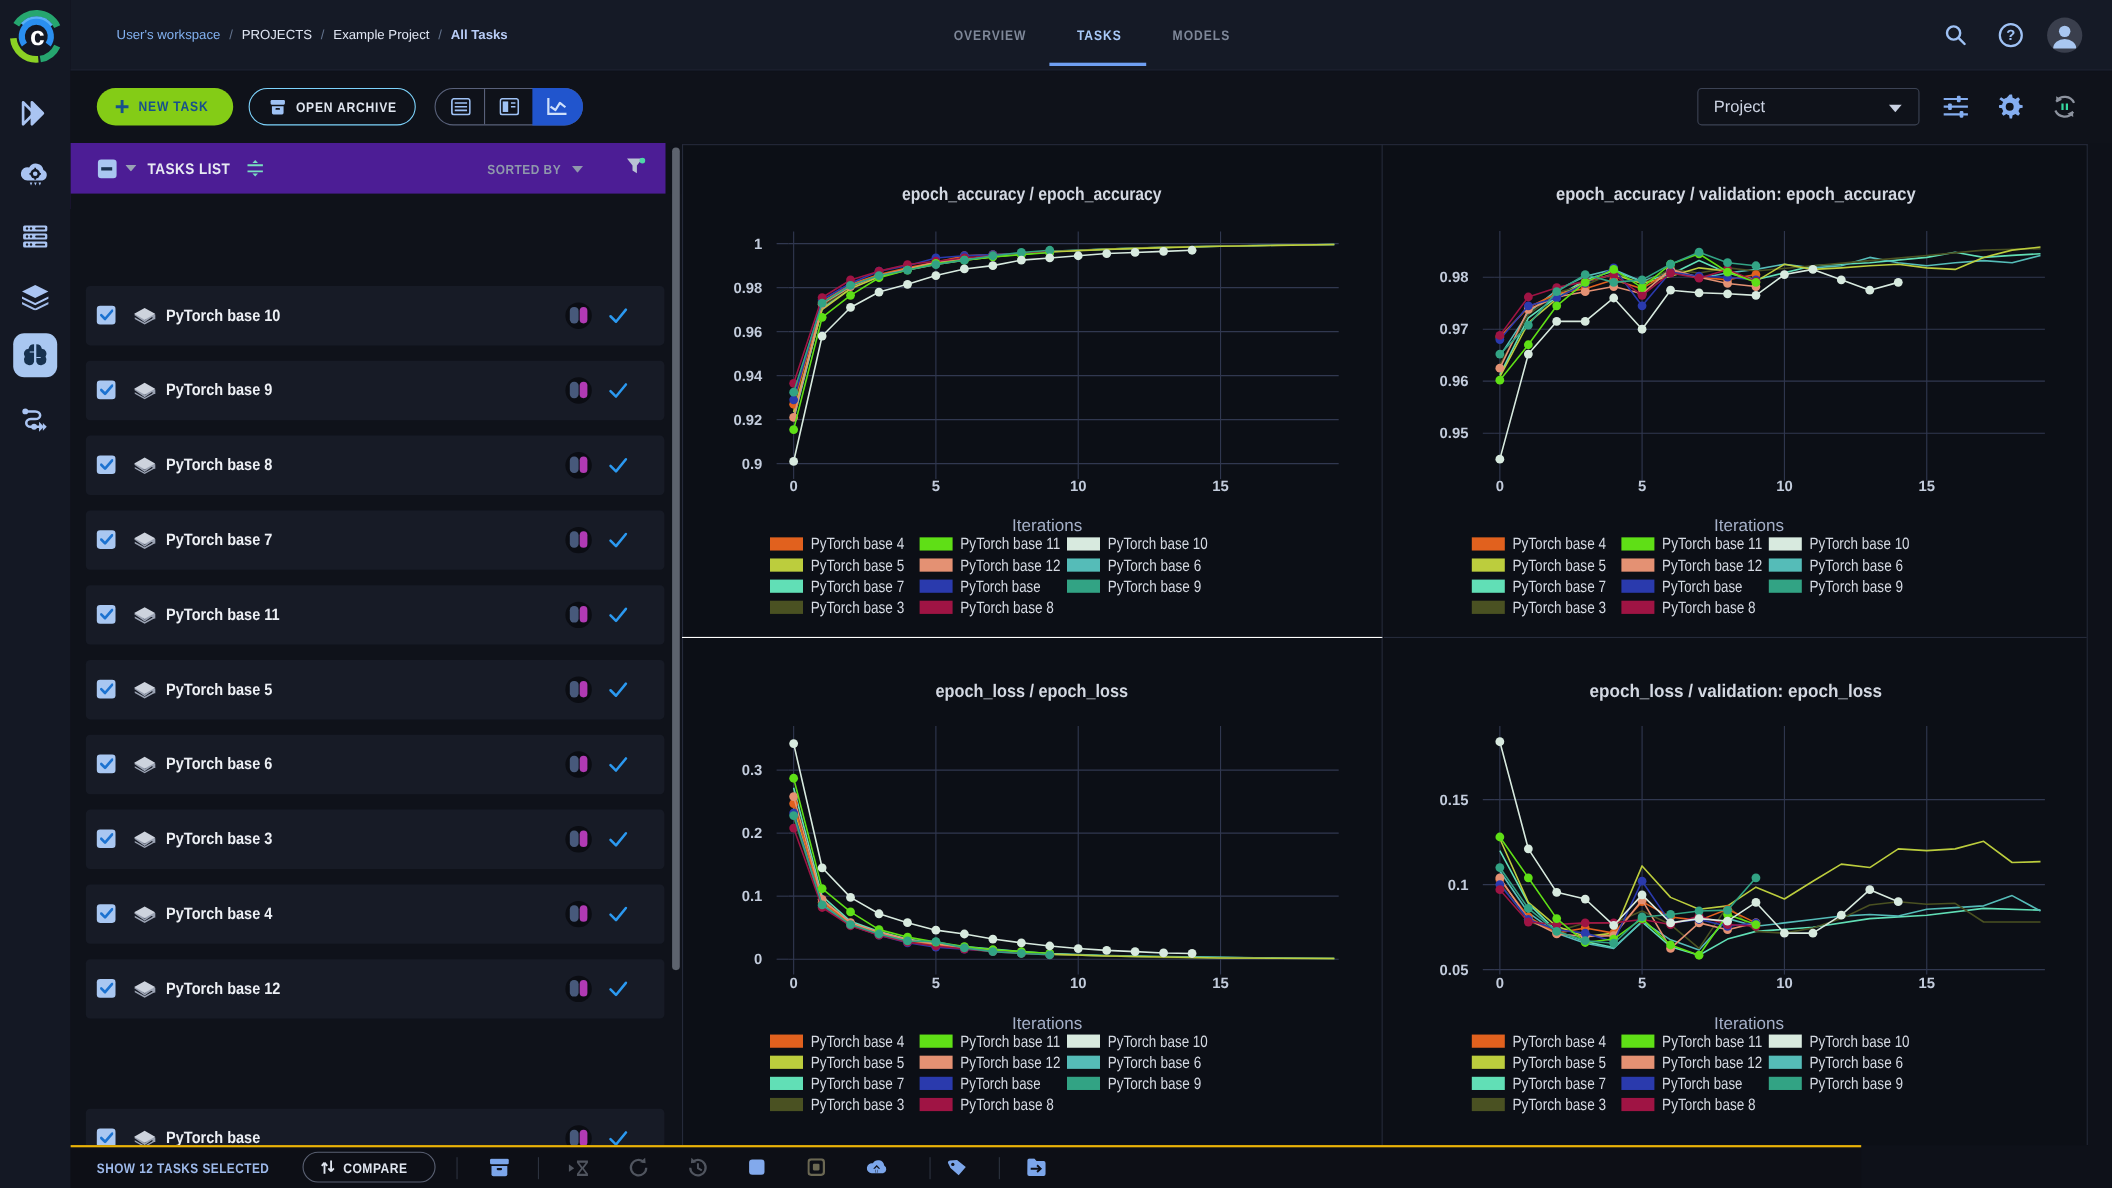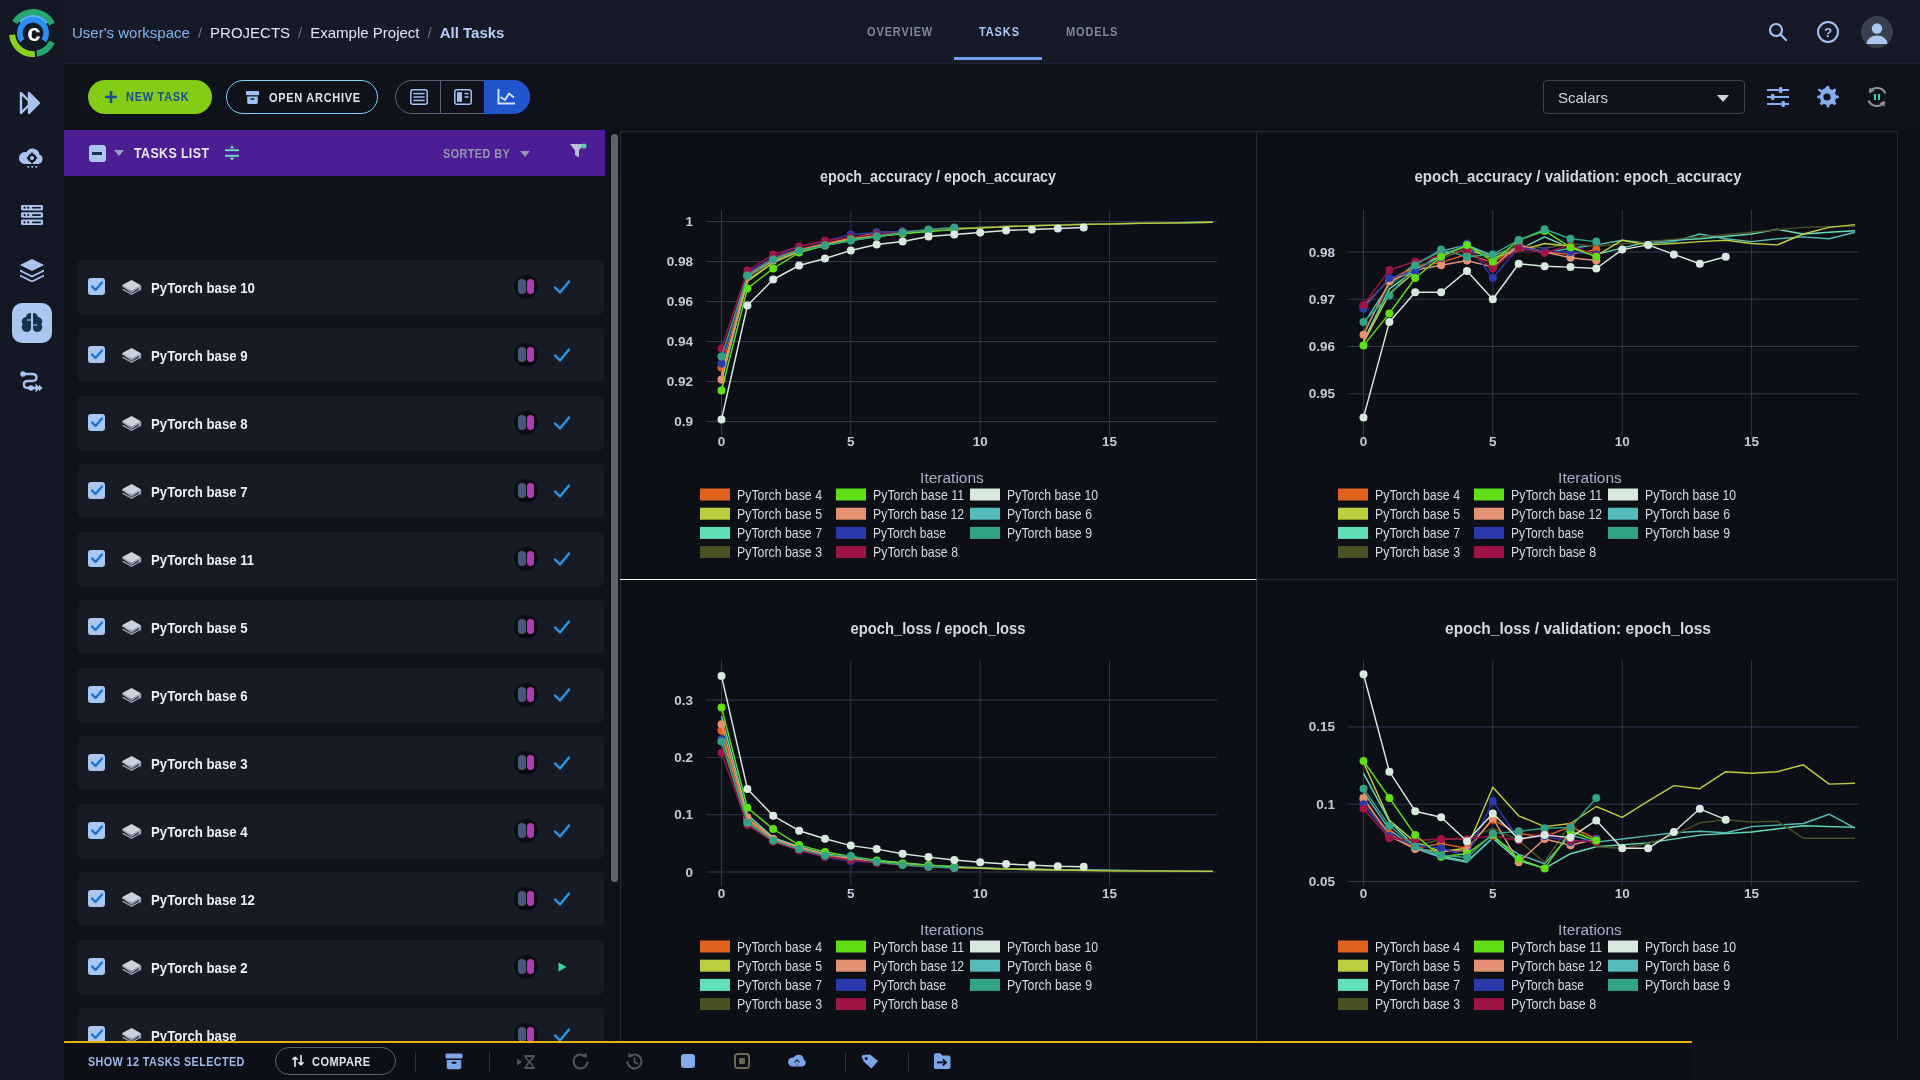--- a/index.html
+++ b/index.html
@@ -94,21 +94,21 @@
   <svg width="26" height="24" style="position:absolute;left:19px;top:369px" viewBox="0 0 26 24">
     <path d="M4 5 H13 C19 5 19 12 13 12 H9 C3.5 12 3.5 19 9 19 H17" fill="none" stroke="#aac4f2" stroke-width="2.3"></path>
     <circle cx="4" cy="5" r="2.7" fill="#aac4f2"></circle>
     <circle cx="12" cy="19" r="2.7" fill="#aac4f2"></circle>
     <path d="M16.5 14.5 L21 19 L16.5 23.5 Z" fill="#aac4f2"></path>
     <path d="M20 15.5 L23.5 19 L20 22.5 L20 19 Z" fill="#aac4f2"></path>
   </svg>
 </div>
 
 <div id="header">
-  <div style="position:absolute;left:8px;top:24px;font-size:15px;color:#82b1f0">User's workspace<span class="slash">/</span><span style="color:#dfe5f2">PROJECTS</span><span class="slash">/</span><span style="color:#dfe5f2">Example Project</span><span class="slash">/</span><span style="color:#b9cdf7;font-weight:bold">All Tasks</span></div>
+  <div style="position:absolute;left:42px;top:24px;font-size:12px;color:#82b1f0">User's workspace<span class="slash">/</span><span style="color:#dfe5f2">PROJECTS</span><span class="slash">/</span><span style="color:#dfe5f2">Example Project</span><span class="slash">/</span><span style="color:#b9cdf7;font-weight:bold">All Tasks</span></div>
   <div class="tab" style="left:803px">OVERVIEW</div>
   <div class="tab" style="left:915px;color:#a9c9f7">TASKS</div>
   <div class="tab" style="left:1002px">MODELS</div>
   <div style="position:absolute;left:890px;top:57px;width:88px;height:3px;background:#6f9ff2"></div>
   <svg width="22" height="22" style="position:absolute;left:1703px;top:21px" viewBox="0 0 22 22">
     <circle cx="9" cy="9" r="6" fill="none" stroke="#9fc2f5" stroke-width="2.2"></circle>
     <line x1="13.5" y1="13.5" x2="19" y2="19" stroke="#9fc2f5" stroke-width="2.2" stroke-linecap="round"></line>
   </svg>
   <svg width="24" height="24" style="position:absolute;left:1752px;top:20px" viewBox="0 0 24 24">
     <circle cx="12" cy="12" r="10" fill="none" stroke="#9fc2f5" stroke-width="2"></circle>
@@ -154,21 +154,21 @@
       <line x1="10.5" y1="8" x2="14.6" y2="8" stroke="#9fc2f5" stroke-width="1.5"></line>
     </svg>
   </div>
   <div style="position:absolute;left:420px;top:15px;width:46px;height:34px;border-radius:0 17px 17px 0;background:#2155cd">
     <svg width="19" height="17" style="position:absolute;left:13px;top:8px" viewBox="0 0 19 17">
       <path d="M1.5 1 V15.5 H18" fill="none" stroke="#cfe0fb" stroke-width="2"></path>
       <path d="M3.5 9 L8 12 L12 5.5 L17 9.5" fill="none" stroke="#cfe0fb" stroke-width="2" stroke-linejoin="round"></path>
     </svg>
   </div>
   <div style="position:absolute;left:1479px;top:14.5px;width:202px;height:34px;border:1px solid #3c4354;border-radius:4px">
-    <span style="position:absolute;left:14px;top:8px;font-size:15px;color:#ccd3e2">Scalars</span>
+    <span style="position:absolute;left:14px;top:8px;font-size:15px;color:#ccd3e2">Project</span>
     <svg width="12" height="7" style="position:absolute;right:15px;top:14px" viewBox="0 0 12 7">
         <path d="M0 0 H12 L6 7 Z" fill="#c9d1e2"></path>
       </svg>
   </div>
   <svg width="24" height="22" style="position:absolute;left:1702px;top:21px" viewBox="0 0 24 22">
     <g stroke="#85aef0" stroke-width="2">
         <line x1="1" y1="4" x2="23" y2="4"></line>
         <line x1="1" y1="11" x2="23" y2="11"></line>
         <line x1="1" y1="18" x2="23" y2="18"></line>
       </g>
@@ -395,38 +395,20 @@
 <path d="M10.5 11.2 L1.5 6.9 L10.5 13.2 L19.5 6.9 Z M19.5 7 L19.5 10.5 L18.3 10.5 L18.3 8" fill="none" stroke="#9aa2b2" stroke-width="1.4"></path>
 <path d="M1.5 9.5 L10.5 14.5 L19.5 9.5 L19.5 11 L10.5 16 L1.5 11 Z" fill="#9aa2b2"></path>
 <path d="M10.5 1 L20 6.3 L10.5 11.6 L1 6.3 Z" fill="#cdd3dd"></path>
 </svg>
       <span class="cname">PyTorch base 12</span>
       <div class="capsule"></div>
       <div class="pill-l"></div>
       <div class="pill-r"></div>
       <svg class="stat" viewBox="0 0 22 22">
         <path d="M4 11.5 L9 16.5 L18 5.5" fill="none" stroke="#2b99f0" stroke-width="2.3" stroke-linecap="round" stroke-linejoin="round"></path>
-      </svg>
-    </div>
-<div class="card" style="top:763.5px">
-      <div class="ck"></div>
-      <svg style="position:absolute;left:13px;top:21px" width="12" height="11" viewBox="0 0 12 11">
-        <path d="M1 5.5 L4.5 9 L11 1.5" fill="none" stroke="#1b72d0" stroke-width="2.4" stroke-linecap="round" stroke-linejoin="round"></path>
-      </svg>
-      <svg width="21" height="18" style="position:absolute;left:43px;top:19px" viewBox="0 0 21 18">
-<path d="M10.5 11.2 L1.5 6.9 L10.5 13.2 L19.5 6.9 Z M19.5 7 L19.5 10.5 L18.3 10.5 L18.3 8" fill="none" stroke="#9aa2b2" stroke-width="1.4"></path>
-<path d="M1.5 9.5 L10.5 14.5 L19.5 9.5 L19.5 11 L10.5 16 L1.5 11 Z" fill="#9aa2b2"></path>
-<path d="M10.5 1 L20 6.3 L10.5 11.6 L1 6.3 Z" fill="#cdd3dd"></path>
-</svg>
-      <span class="cname">PyTorch base 2</span>
-      <div class="capsule"></div>
-      <div class="pill-l"></div>
-      <div class="pill-r"></div>
-      <svg class="stat" viewBox="0 0 22 22">
-        <path d="M7.5 6.5 L15.5 11 L7.5 15.5 Z" fill="#3ed9a0"></path>
       </svg>
     </div>
 <div class="card" style="top:831.5px">
       <div class="ck"></div>
       <svg style="position:absolute;left:13px;top:21px" width="12" height="11" viewBox="0 0 12 11">
         <path d="M1 5.5 L4.5 9 L11 1.5" fill="none" stroke="#1b72d0" stroke-width="2.4" stroke-linecap="round" stroke-linejoin="round"></path>
       </svg>
       <svg width="21" height="18" style="position:absolute;left:43px;top:19px" viewBox="0 0 21 18">
 <path d="M10.5 11.2 L1.5 6.9 L10.5 13.2 L19.5 6.9 Z M19.5 7 L19.5 10.5 L18.3 10.5 L18.3 8" fill="none" stroke="#9aa2b2" stroke-width="1.4"></path>
 <path d="M1.5 9.5 L10.5 14.5 L19.5 9.5 L19.5 11 L10.5 16 L1.5 11 Z" fill="#9aa2b2"></path>

